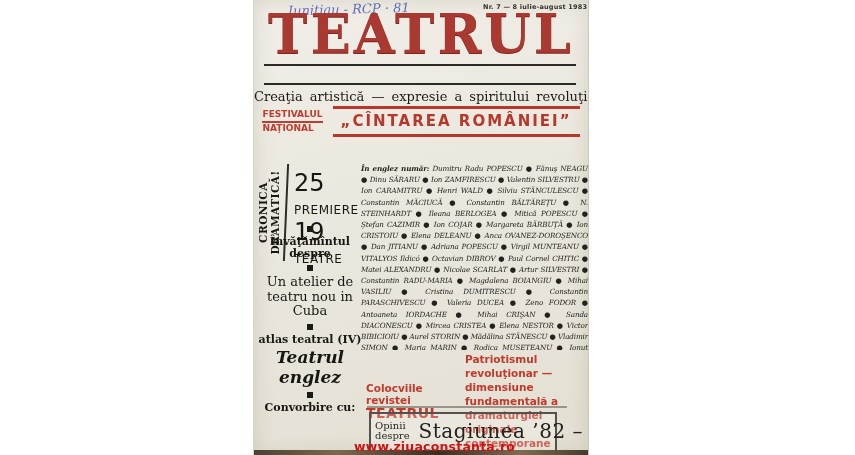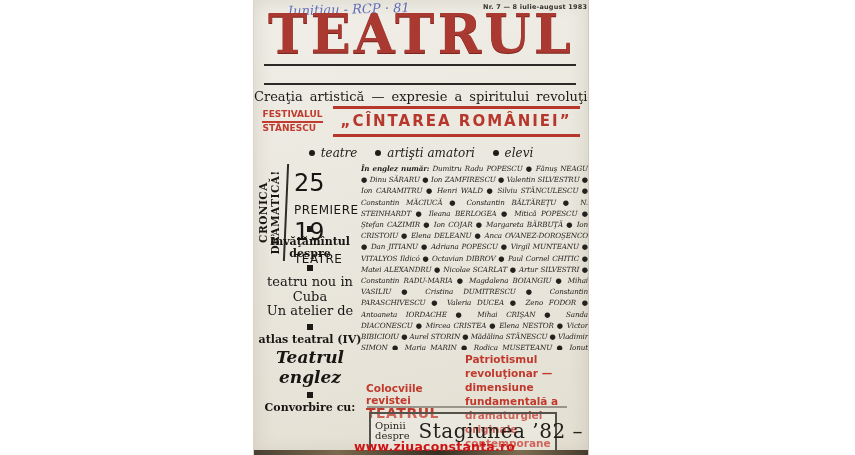--- a/index.html
+++ b/index.html
@@ -102,30 +102,25 @@
     <div class="masthead">TEATRUL</div>
 
     <div class="rule rule-top"></div>
     <div class="rule rule-bottom"></div>
 
     <div class="headline">Creaţia artistică — expresie a spiritului revoluţionar</div>
 
     <div class="festival">
       <div class="fest-label">
         <span class="l1">FESTIVALUL</span><br>
-        <span>STĂNESCU</span>
+        <span>NAŢIONAL</span>
       </div>
       <div class="fest-title">„CÎNTAREA ROMÂNIEI”</div>
     </div>
 
-    <div class="topics">
-      <span class="dot"></span><span>teatre</span>
-      <span class="dot"></span><span>artişti amatori</span>
-      <span class="dot"></span><span>elevi</span>
-    </div>
 
     <div class="cronica-wrap">
       <div class="cronica">
         <span>CRONICA</span>
         <span>DRAMATICĂ!</span>
       </div>
     </div>
     <div class="vdivider"></div>
 
     <div class="stats">
@@ -137,22 +132,22 @@
         <span class="stat-num">19</span>
         <span class="stat-label">TEATRE</span>
       </div>
     </div>
 
     <div class="left-sections">
       <div class="sq"></div>
       <div class="kicker">Învăţămîntul despre</div>
 
       <div class="sq"></div>
+      <div class="atelier">Un atelier de</div>
       <div class="atelier">teatru nou in Cuba</div>
-      <div class="atelier">Un atelier de</div>
 
       <div class="sq"></div>
       <div class="kicker">atlas teatral (IV)</div>
       <div class="script-title">Teatrul englez</div>
 
       <div class="sq"></div>
       <div class="kicker">Convorbire cu:</div>
 
     </div>
 

